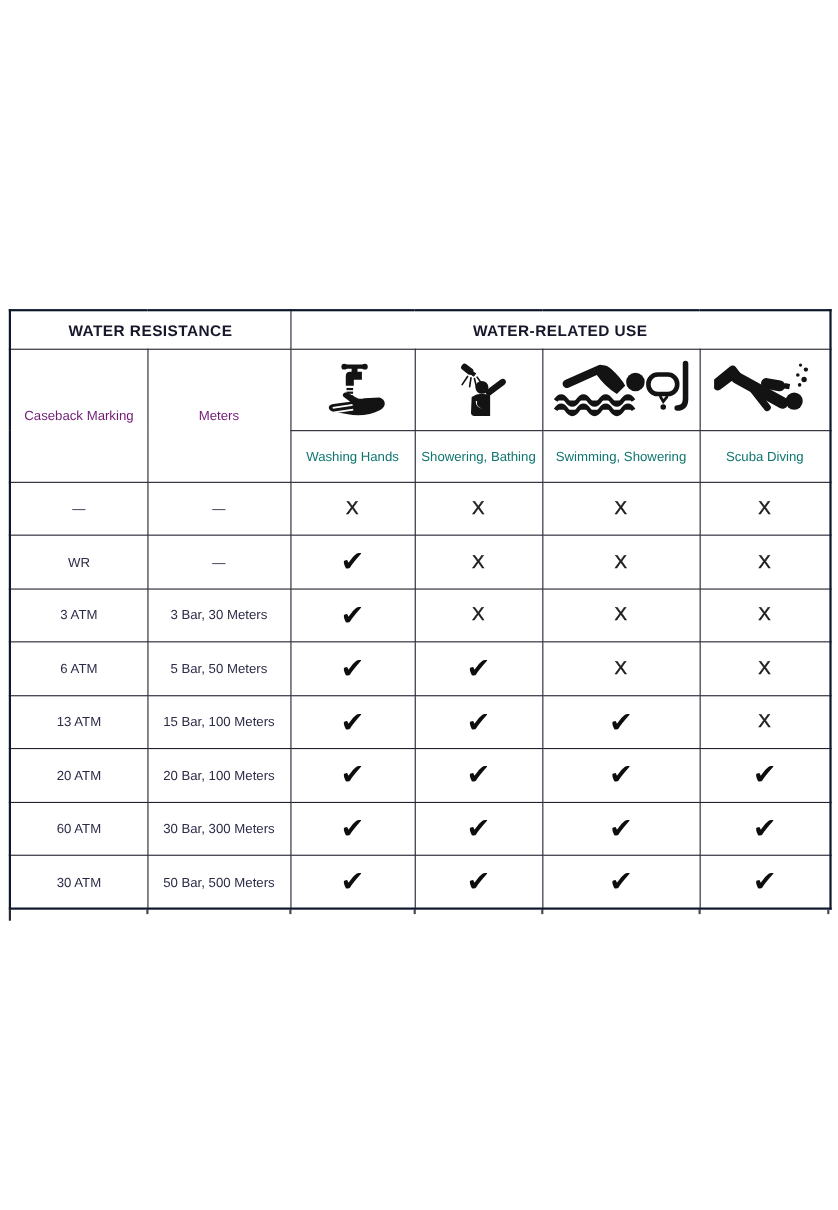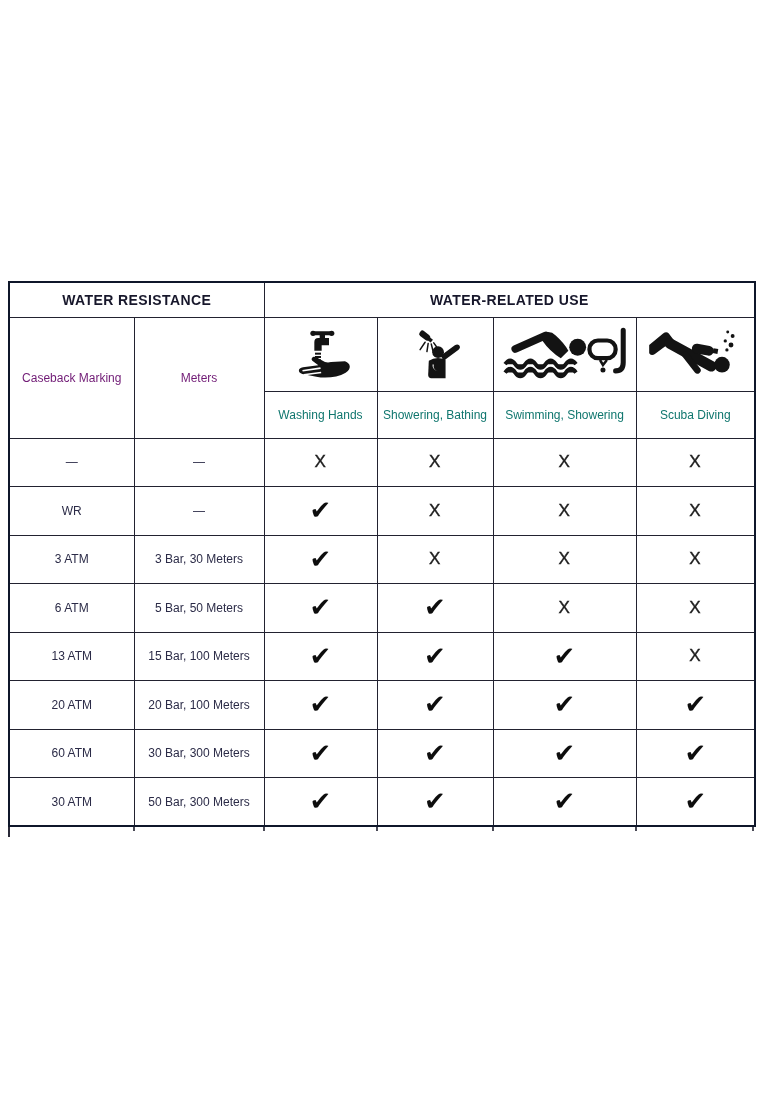--- a/index.html
+++ b/index.html
@@ -206,21 +206,21 @@
         <td class="marking-cell">60 ATM</td>
         <td class="depth-cell">30 Bar, 300 Meters</td>
         <td class="use-cell check">✔</td>
         <td class="use-cell check">✔</td>
         <td class="use-cell check">✔</td>
         <td class="use-cell check">✔</td>
       </tr>
 
       <tr class="body-row">
         <td class="marking-cell">30 ATM</td>
-        <td class="depth-cell">50 Bar, 300 Meters</td>
+        <td class="depth-cell">50 Bar, 500 Meters</td>
         <td class="use-cell check">✔</td>
         <td class="use-cell check">✔</td>
         <td class="use-cell check">✔</td>
         <td class="use-cell check">✔</td>
       </tr>
     </tbody>
       </table>
 
     <div class="stub s0"></div>
     <div class="stub s1"></div>

